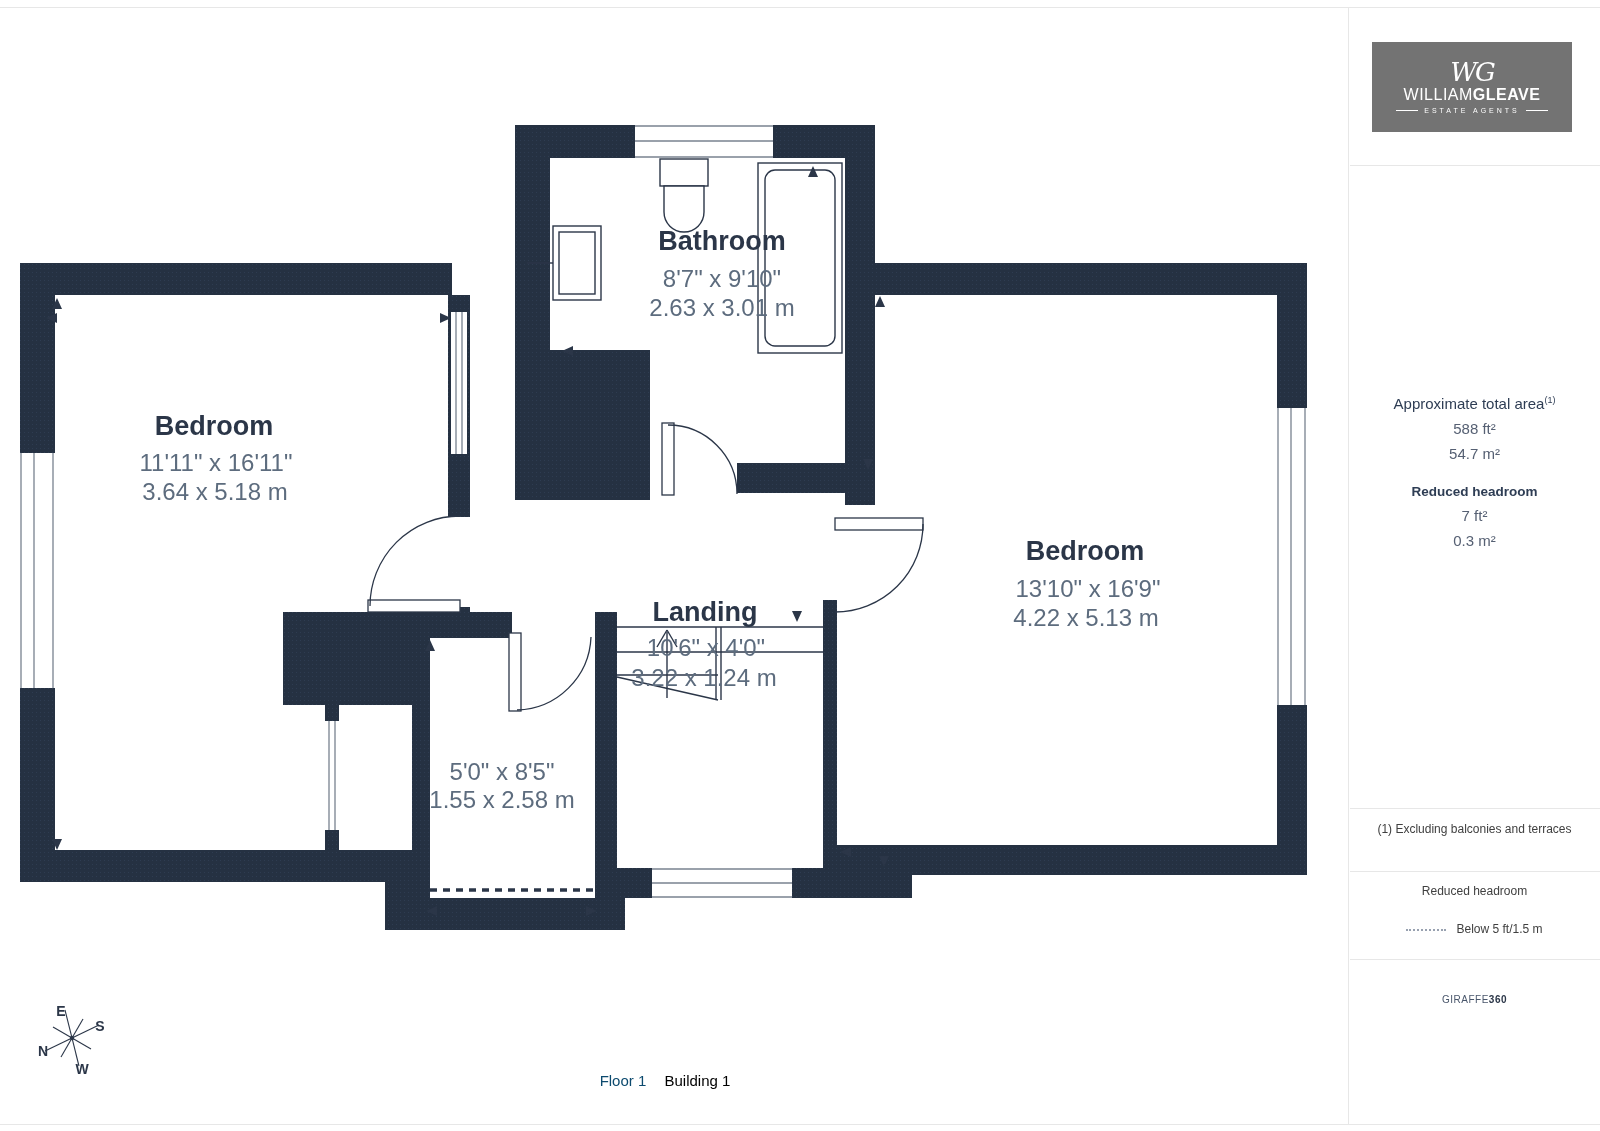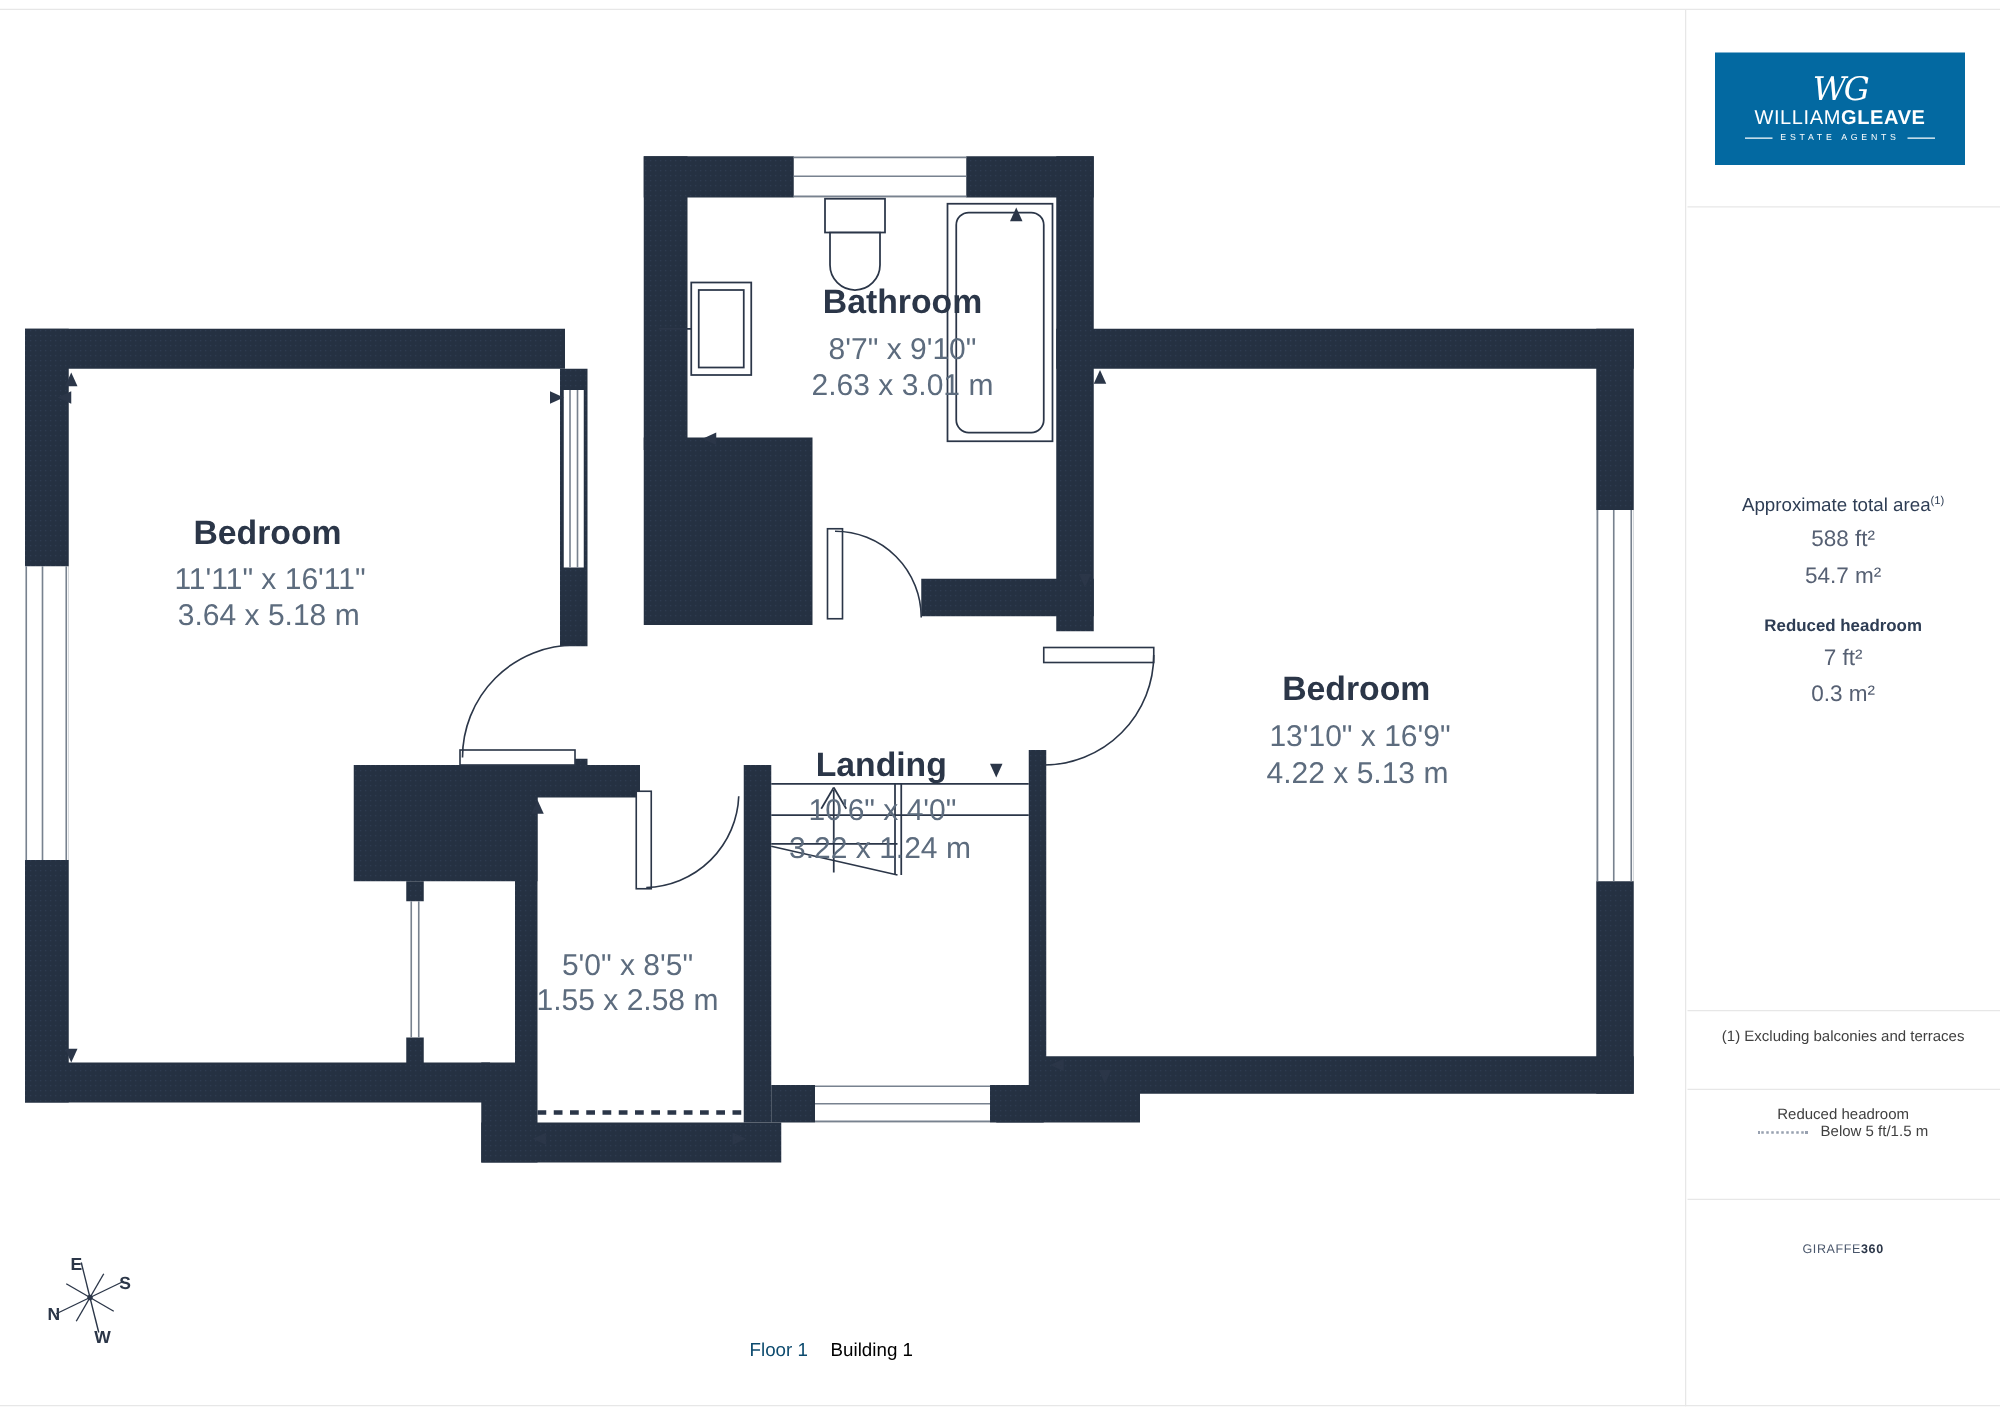--- a/index.html
+++ b/index.html
@@ -2,36 +2,36 @@
 <html><head>
 <meta charset="utf-8">
 <style>
   html,body{margin:0;padding:0;background:#ffffff;}
   #page{position:relative;width:1600px;height:1131px;background:#ffffff;overflow:hidden;
         font-family:"Liberation Sans",sans-serif;}
   .hline{position:absolute;height:1px;background:#e7e7e7;}
   .vline{position:absolute;width:1px;background:#e7e7e7;}
   
   #sidebar{position:absolute;left:1349px;top:8px;width:251px;height:1117px;}
-  .logo-box{position:absolute;left:23px;top:34px;width:200px;height:90px;background:#0369a1;
+  .logo-box{position:absolute;left:23px;top:34px;width:200px;height:90px;background:#737373;
             display:flex;flex-direction:column;align-items:center;justify-content:center;color:#fff;}
   .logo-mono{font-family:"DejaVu Serif",serif;font-style:italic;font-size:26px;line-height:24px;
              letter-spacing:-2px;}
   .logo-name{font-size:16px;letter-spacing:.5px;margin-top:2px;font-weight:300;}
   .logo-name b{font-weight:bold;}
   .logo-tag{display:flex;align-items:center;gap:6px;margin-top:3px;}
   .logo-tag .tl{width:22px;height:1px;background:#fff;}
   .logo-tag span{font-size:7px;letter-spacing:3px;}
   .sb-center{position:absolute;left:0;width:100%;text-align:center;color:#566073;}
   .sb-title{font-weight:normal;color:#2e3d54;font-size:15px;}
   .sb-title sup{font-size:9px;}
-  .sb-val{font-size:18px;margin-top:8px;}
+  .sb-val{font-size:15px;margin-top:8px;}
   .sb-sub{font-weight:bold;color:#2e3d54;font-size:13.5px;margin-top:22px;}
   .sb-note{font-size:12px;color:#404040;}
-  .legend-row{display:flex;align-items:center;justify-content:center;gap:10px;margin-top:0;}
+  .legend-row{display:flex;align-items:center;justify-content:center;gap:10px;margin-top:24px;}
   .legend-dots{width:40px;border-bottom:2px dotted #98a1b0;height:1px;}
   .sb-par{font-size:12.5px;line-height:16.5px;color:#5b6575;width:214px;margin:0 auto;}
   .sb-brand{font-size:10px;color:#49566b;letter-spacing:.5px;margin-top:20px;}
   .sb-brand b{color:#2b3648;}
   
   #footer{position:absolute;left:20px;top:1072px;width:1290px;text-align:center;font-size:15px;}
   #footer .f1{font-weight:normal;color:#0c4a6e;}
   #footer .f2{color:#000000;margin-left:14px;}
   svg text{font-family:"Liberation Sans",sans-serif;}
   .room-title{font-weight:bold;fill:#2b3648;font-size:27px;}

